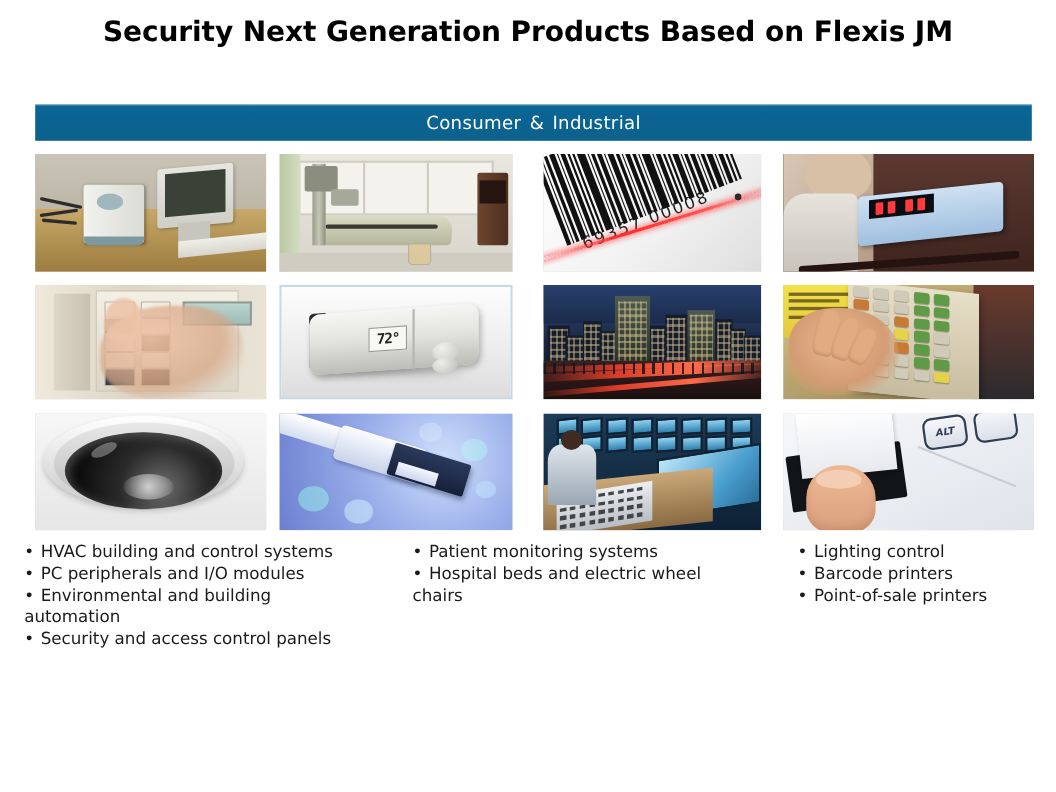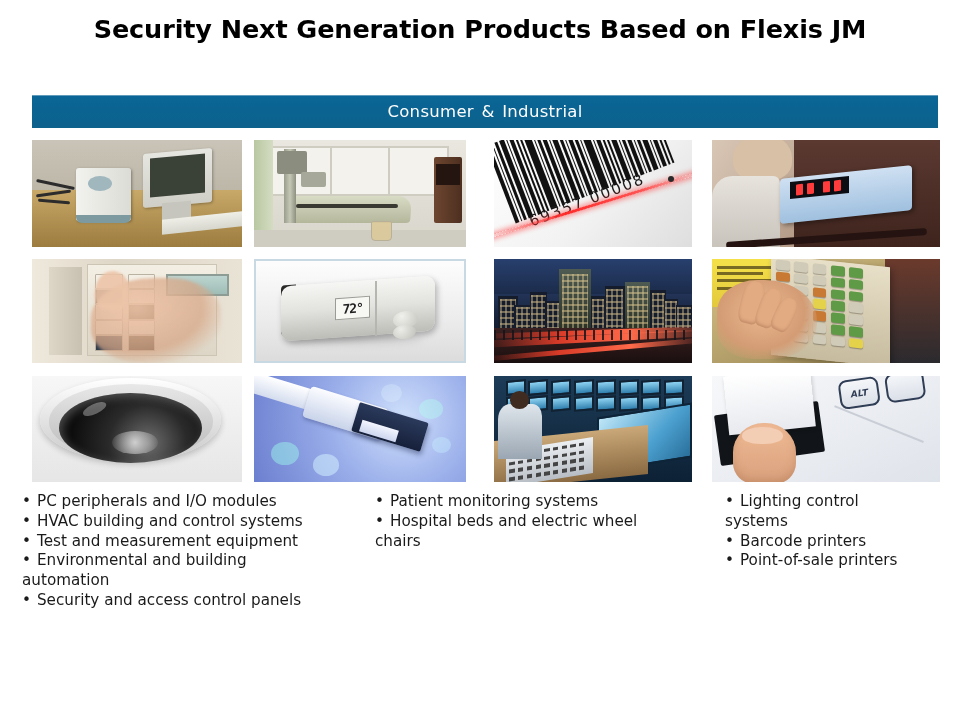--- a/index.html
+++ b/index.html
@@ -578,30 +578,28 @@
         </div>
       <div class="line"></div>
       <div class="finger"></div>
         <div class="nail"></div>
     </div>
   </div>
 
 </div>
 
 <div id="bullets-col-1" class="bullet-col">
+    <div class="li">HVAC building and control systems</div>
     <div class="li">PC peripherals and I/O modules</div>
-    <div class="li">HVAC building and control systems</div>
-    <div class="li">Test and measurement equipment</div>
     <div class="li">Environmental and building</div>
     <div class="li cont">automation</div>
     <div class="li">Security and access control panels</div>
   </div>
 <div id="bullets-col-2" class="bullet-col">
     <div class="li">Patient monitoring systems</div>
     <div class="li">Hospital beds and electric wheel</div>
     <div class="li cont">chairs</div>
   </div>
 <div id="bullets-col-3" class="bullet-col">
     <div class="li">Lighting control</div>
-    <div class="li cont">systems</div>
     <div class="li">Barcode printers</div>
     <div class="li">Point-of-sale printers</div>
   </div>
 
 </body></html>

